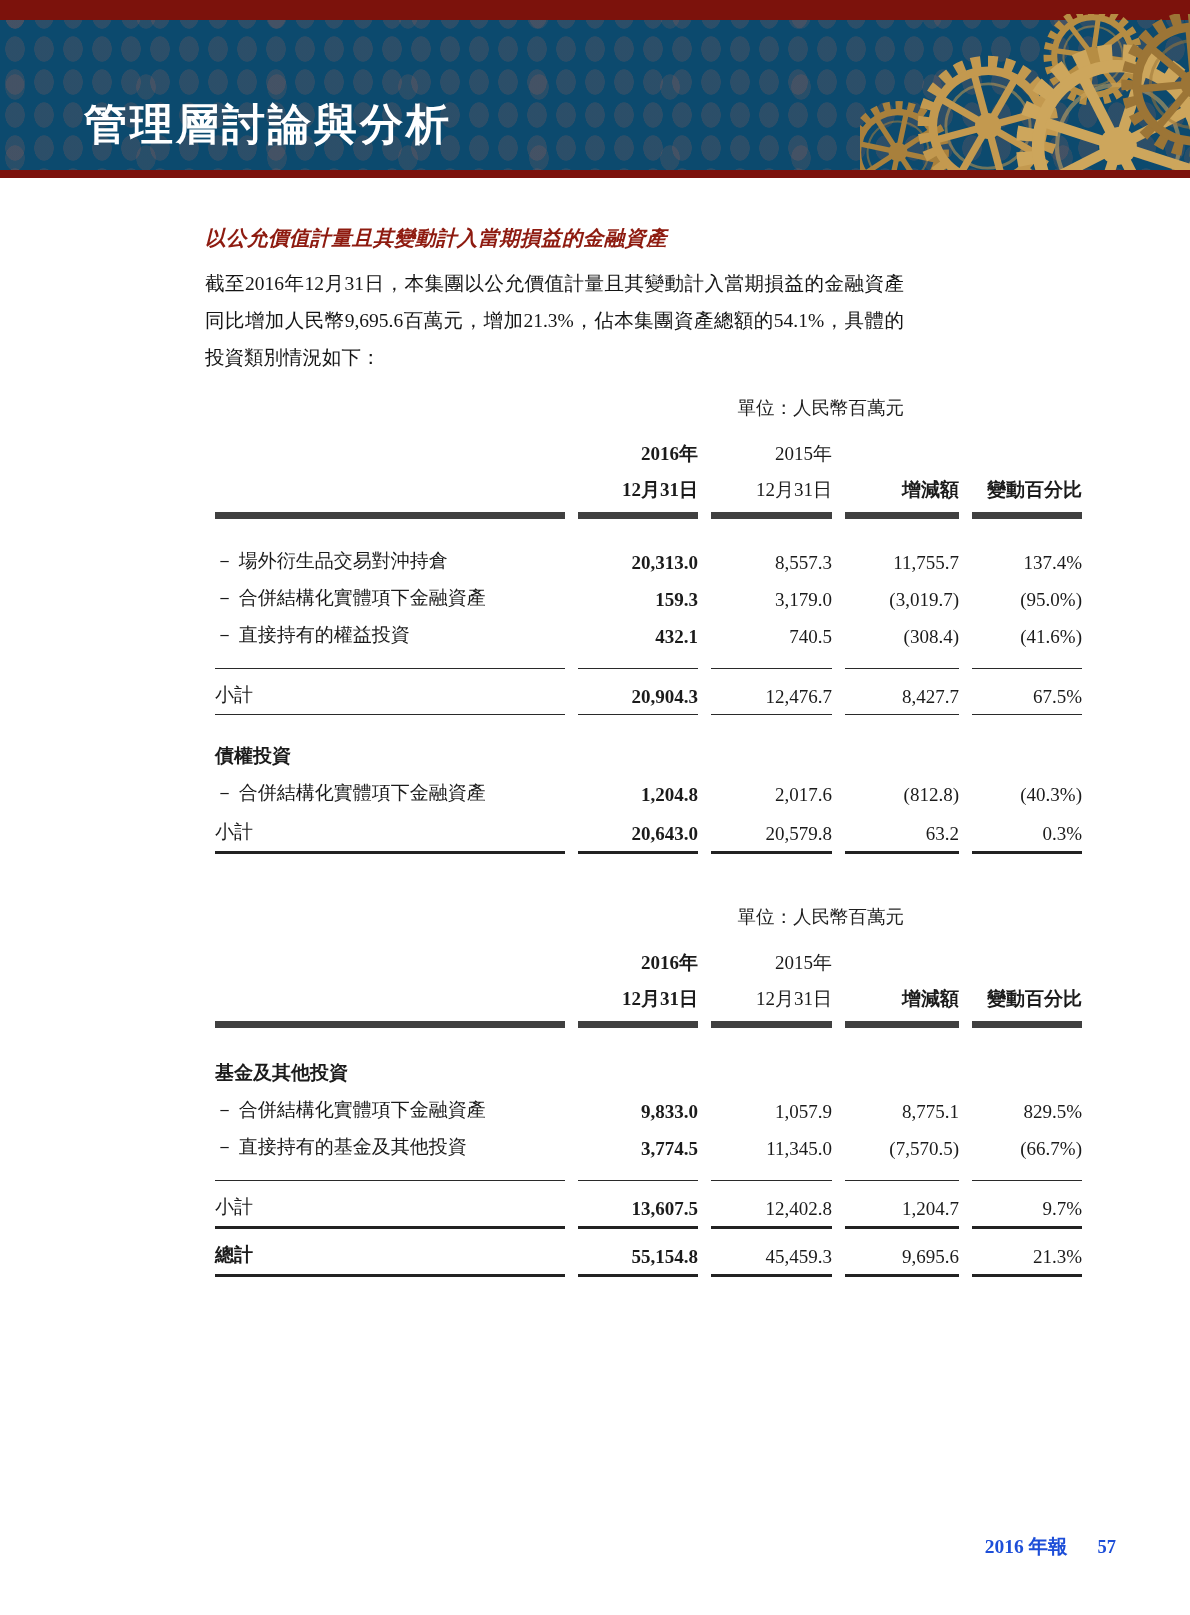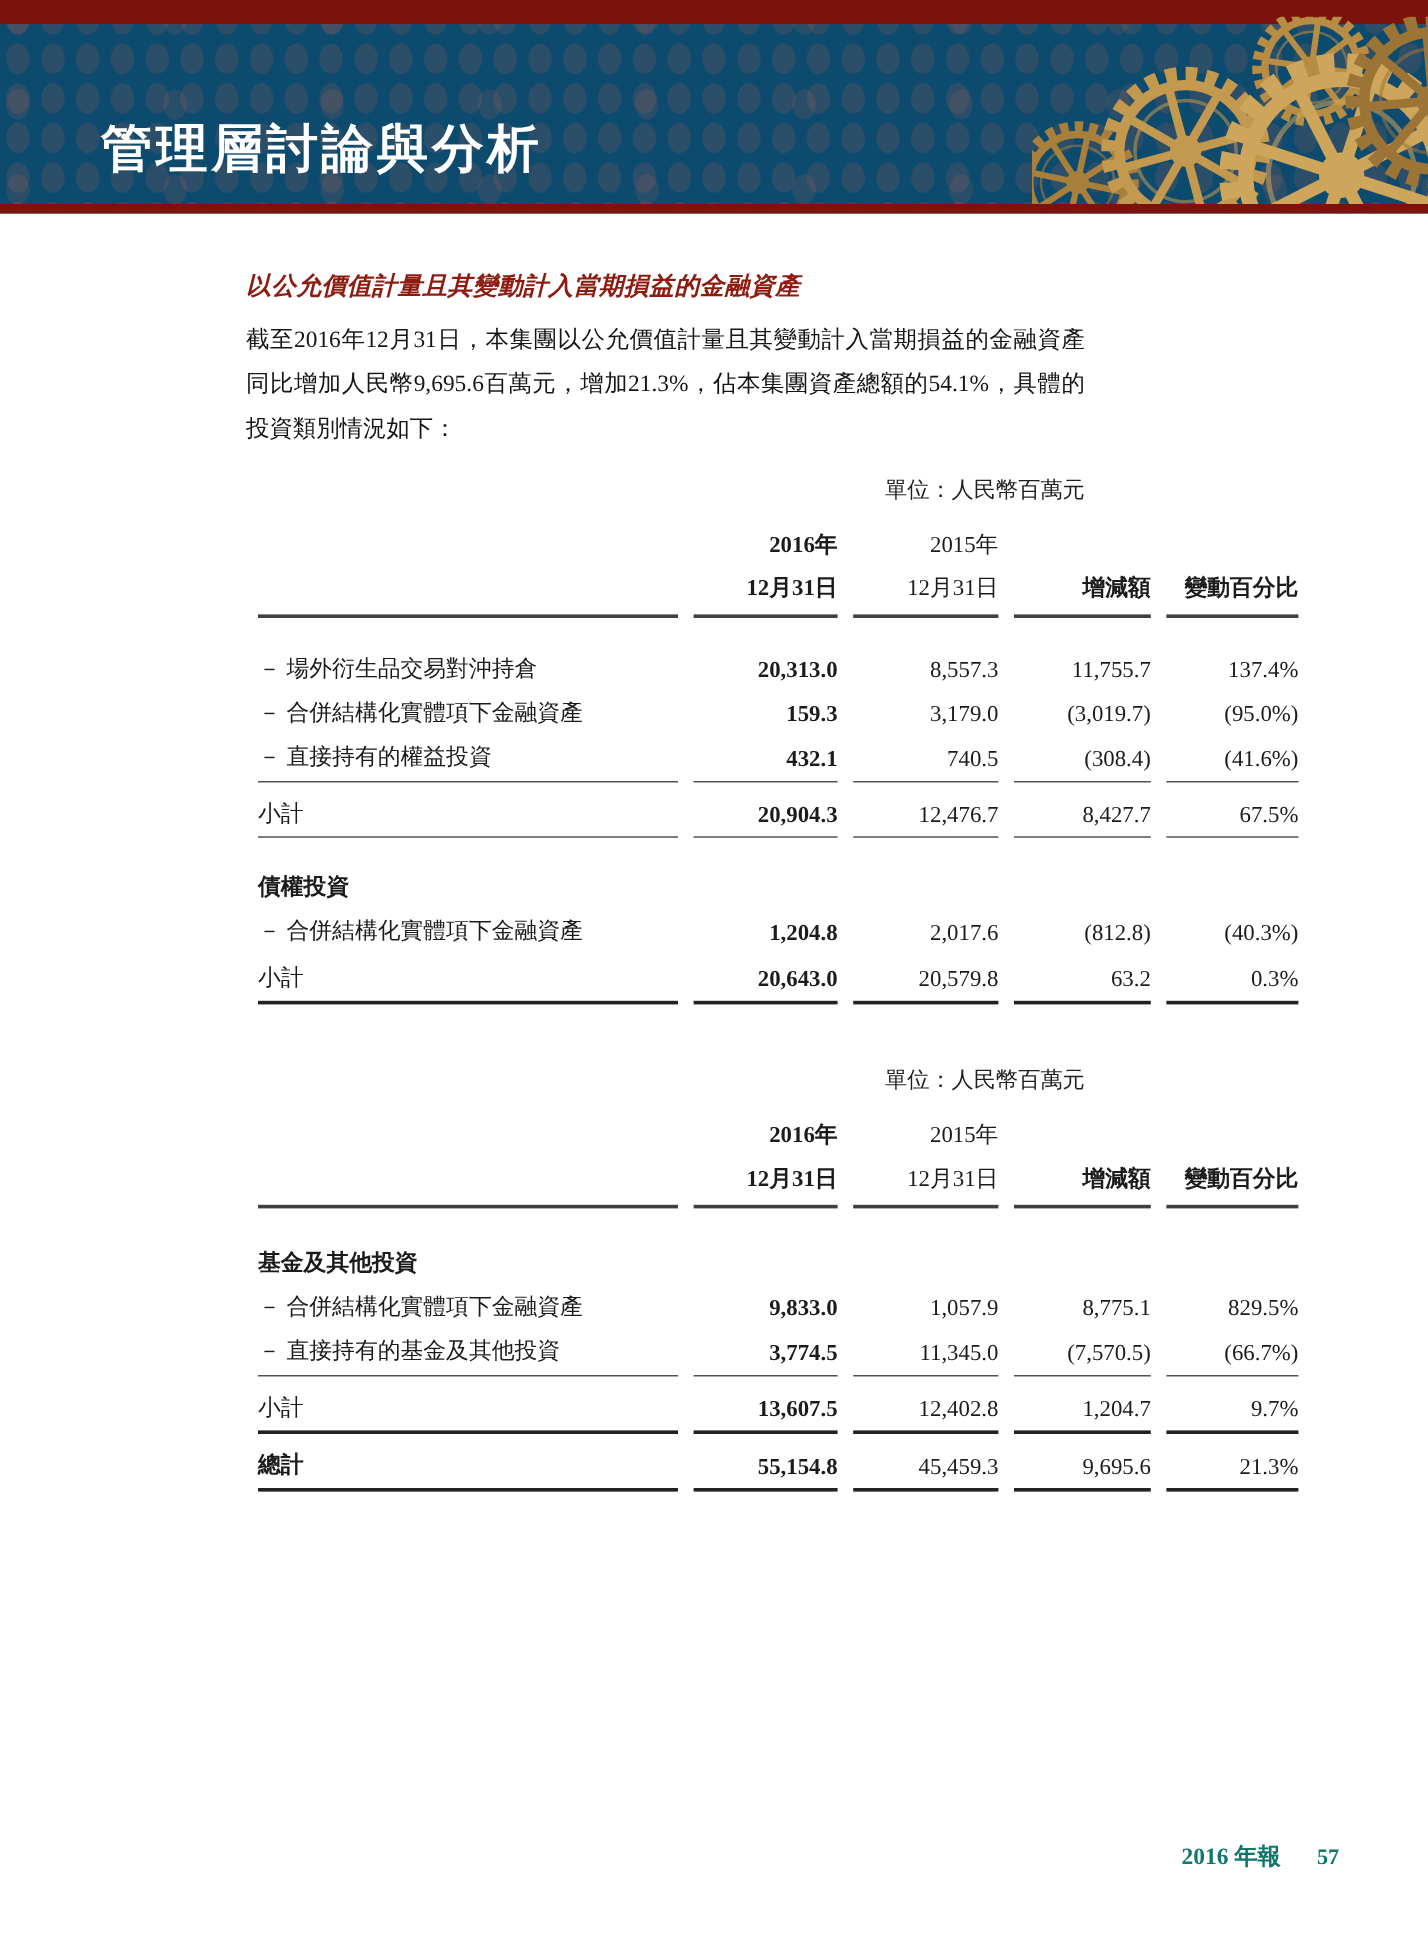--- a/index.html
+++ b/index.html
@@ -26,30 +26,30 @@
   .para { margin:13px 0 0; font-size:19.5px; line-height:37px; text-align:justify; color:#151515; }
   .unit { text-align:right; font-size:18.5px; margin-top:19px; color:#1f1f1f; }
   .unit.second { margin-top:50px; }
   
   table.fin { border-collapse:separate; border-spacing:13px 0; width:893px; margin:14px 0 0 -3px;
     table-layout:fixed; font-size:19px; color:#1b1b1b; }
   table.fin td { padding:0; vertical-align:bottom; white-space:nowrap; }
   .num { text-align:right; }
   .b { font-weight:700; }
   tr.hdr1 td { height:33px; }
-  tr.hdr2 td { height:36px; padding-bottom:9px; border-bottom:3px solid #404040; }
+  tr.hdr2 td { height:36px; padding-bottom:9px; border-bottom:7px solid #404040; }
   tr.cat td { height:40px; }
   tr.row td { height:37px; }
   tr.subtotal td { height:39px; }
-  tr.rule-thin  > td { border-bottom:1.8px solid #2a2a2a; padding-bottom:7px; }
+  tr.rule-thin  > td { border-bottom:1.8px solid #2a2a2a; padding-bottom:20px; }
   tr.rule-sub   > td { border-bottom:1.8px solid #2a2a2a; padding-bottom:6px; }
   tr.rule-thick > td { border-bottom:3.5px solid #222222; padding-bottom:6px; }  tr.sp14 td { height:14px; }
   tr.sp18 td { height:18px; }
   
-  .footer { position:absolute; top:1533px; right:74px; color:#0f766e; font-size:19.5px; font-weight:700; }
+  .footer { position:absolute; top:1533px; right:74px; color:#1d4ed8; font-size:19.5px; font-weight:700; }
   .footer .page-no { margin-left:30px; font-size:18.5px; }
 </style>
 </head>
 <body>
 
 <div class="page">
 
   <header class="banner">
     <div class="banner-dots"></div>
     <div class="strip-top"></div>

